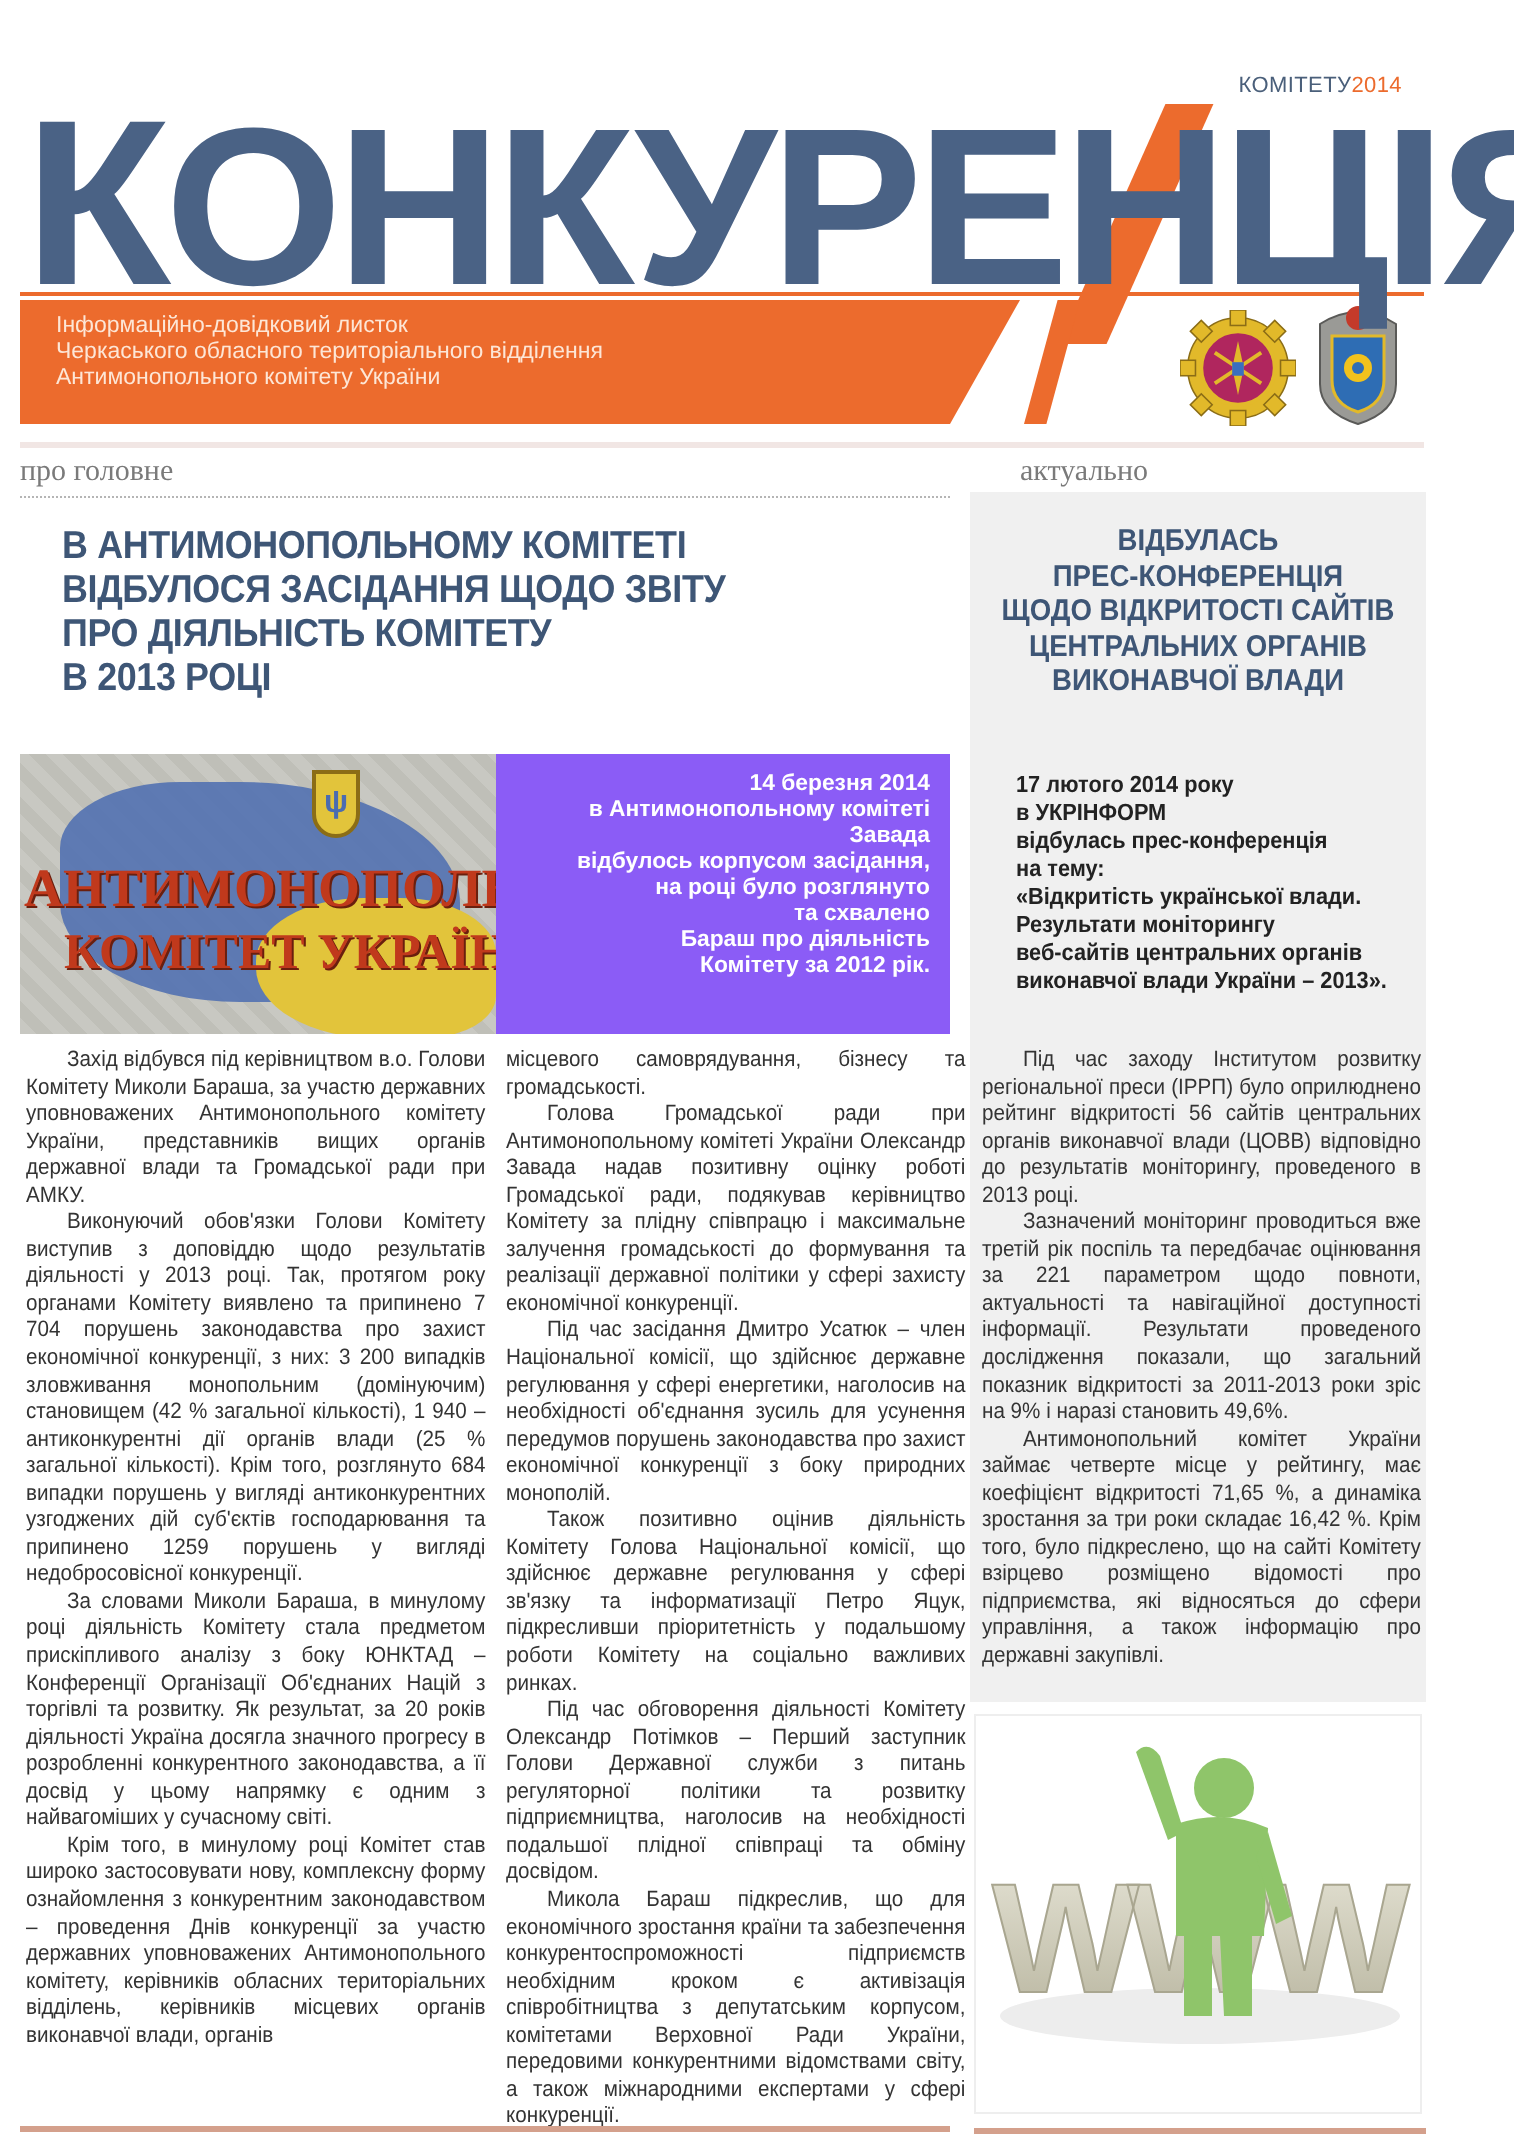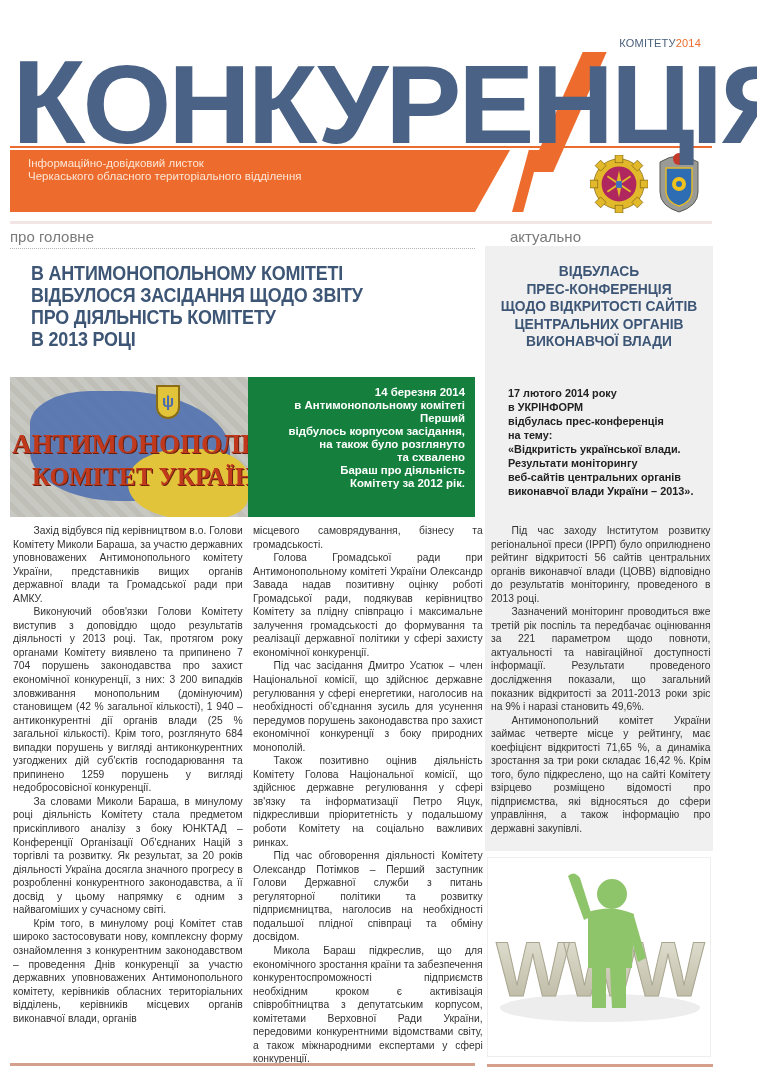--- a/index.html
+++ b/index.html
@@ -21,37 +21,37 @@
   .banner-stripe { position: absolute; left: 512px; top: 150px; width: 28px; height: 62px; background: #ec6b2d; clip-path: polygon(60% 0, 100% 0, 40% 100%, 0 100%); }
   .banner-text { position: absolute; left: 28px; top: 157px; color: #fde6d6; font-size: 11.5px; line-height: 13px; }
   .banner-text div { white-space: nowrap; }
 
   .emblem-1 { position: absolute; left: 590px; top: 155px; width: 58px; height: 58px; }
   .emblem-2 { position: absolute; left: 656px; top: 152px; width: 46px; height: 62px; }
 
   .top-rule { position: absolute; left: 10px; top: 221px; width: 702px; height: 3px; background: #f1e6e4; }
 
   
-  .section-label { position: absolute; font-size: 15px; color: #7a7a7a; font-family: Liberation Sans, sans-serif; }
+  .section-label { position: absolute; font-size: 15px; color: #7a7a7a; font-family: Liberation Serif, serif; }
   .dotted { position: absolute; height: 0; border-top: 1px dotted #b5b5b5; }
 
   
   .headline { position: absolute; left: 31px; top: 262px; font-family: "Liberation Sans", sans-serif; font-weight: bold; font-size: 19.5px; line-height: 22px; color: #3e5676; letter-spacing: -0.2px; transform: scaleX(0.92); transform-origin: left; }
   .headline div { white-space: nowrap; }
 
   
   .photo { position: absolute; left: 10px; top: 377px; width: 238px; height: 140px; overflow: hidden; background: #b7b7b1; }
   .photo .bg { position: absolute; inset: 0; background: repeating-linear-gradient(45deg, #c8c8c2 0 6px, #bfbfb8 6px 12px); }
   .photo .map-blue { position: absolute; left: 20px; top: 14px; width: 200px; height: 110px; background: #4b6cb0; border-radius: 30% 55% 40% 45%; opacity: 0.85; }
   .photo .map-yellow { position: absolute; left: 118px; top: 72px; width: 120px; height: 70px; background: #e2c43b; border-radius: 45% 40% 30% 50%; }
   .photo .trident { position: absolute; left: 146px; top: 8px; width: 24px; height: 34px; background: #e2c43b; border: 2px solid #8b6d16; border-radius: 0 0 12px 12px; display:flex; align-items:center; justify-content:center; color:#4b6cb0; font-weight:bold; font-size:16px; }
   .photo .t1 { position: absolute; left: 2px; top: 52px; font-size: 27px; font-weight: bold; color: #c0391c; letter-spacing: 0; text-shadow: 1px 1px 0 #6a1f0e; white-space: nowrap; font-family: "Liberation Serif", serif; }
   .photo .t2 { position: absolute; left: 22px; top: 86px; font-size: 25px; font-weight: bold; color: #c0391c; text-shadow: 1px 1px 0 #6a1f0e; white-space: nowrap; font-family: "Liberation Serif", serif; }
 
-  .orange-box { position: absolute; left: 248px; top: 377px; width: 227px; height: 140px; background: #15803d; padding: 9px 10px 0 0; text-align: right; color: #fff; font-weight: bold; font-size: 11.4px; line-height: 13px; }
+  .orange-box { position: absolute; left: 248px; top: 377px; width: 227px; height: 140px; background: #8b5cf6; padding: 9px 10px 0 0; text-align: right; color: #fff; font-weight: bold; font-size: 11.4px; line-height: 13px; }
   .orange-box div { white-space: nowrap; }
 
   
   .col { position: absolute; font-family: "Liberation Sans", sans-serif; font-size: 11.1px; line-height: 13.55px; color: #333; text-align: justify; transform: scaleX(0.93); transform-origin: left top; }
   .col p { text-indent: 22px; }
   .col p.cont { text-indent: 0; }
   .col-1 { left: 13px; top: 524px; width: 247px; }
   .col-2 { left: 253px; top: 524px; width: 247px; }
 
   .bottom-rule-l { position: absolute; left: 10px; top: 1063px; width: 465px; height: 3px; background: #d4a08c; }
@@ -80,20 +80,21 @@
     <span class="cap">К</span><span>ОНКУРЕНЦІЯ</span>
   </div>
 </div>
 <div class="title-underline"></div>
 
 <div class="banner"></div>
 <div class="banner-stripe"></div>
 <div class="banner-text">
   <div>Інформаційно-довідковий листок</div>
   <div>Черкаського обласного територіального відділення</div>
+  <div>Антимонопольного комітету України</div>
 </div>
 
 <svg class="emblem-1" viewBox="0 0 60 60">
   <g fill="#e2b92a" stroke="#8b6d16" stroke-width="0.8">
     <circle cx="30" cy="30" r="26"></circle>
     <rect x="26" y="0" width="8" height="8"></rect>
       <rect x="26" y="52" width="8" height="8"></rect>
     <rect x="0" y="26" width="8" height="8"></rect>
       <rect x="52" y="26" width="8" height="8"></rect>
     <rect x="7" y="7" width="8" height="8" transform="rotate(45 11 11)"></rect>
@@ -132,23 +133,23 @@
   <div class="map-blue"></div>
   <div class="map-yellow"></div>
   <div class="trident">ψ</div>
   <div class="t1">АНТИМОНОПОЛЬНИЙ</div>
   <div class="t2">КОМІТЕТ УКРАЇНИ</div>
 </div>
 
 <div class="orange-box">
   <div>14 березня 2014</div>
   <div>в Антимонопольному комітеті</div>
-  <div>Перший</div>
+  <div>Завада</div>
   <div>відбулось корпусом засідання,</div>
-  <div>на також  було розглянуто</div>
+  <div>на році  було розглянуто</div>
   <div>та схвалено</div>
   <div>Бараш про діяльність</div>
   <div>Комітету за 2012 рік.</div>
 </div>
 
 <div class="col col-1">
   <p>Захід відбувся під керівництвом в.о. Голови Комітету Миколи Бараша, за участю державних уповноважених Антимонопольного комітету України, представників вищих органів державної влади та Громадської ради при АМКУ.</p>
   <p>Виконуючий обов'язки Голови Комітету виступив з доповіддю щодо результатів діяльності у 2013 році. Так, протягом року органами Комітету виявлено та припинено 7 704 порушень законодавства про захист економічної конкуренції, з них: 3 200 випадків зловживання монопольним (домінуючим) становищем (42 % загальної кількості), 1 940 – антиконкурентні дії органів влади (25 % загальної кількості). Крім того, розглянуто 684 випадки порушень у вигляді антиконкурентних узгоджених дій суб'єктів господарювання та припинено 1259 порушень у вигляді недобросовісної конкуренції.</p>
   <p>За словами Миколи Бараша, в минулому році діяльність Комітету стала предметом прискіпливого аналізу з боку ЮНКТАД – Конференції Організації Об'єднаних Націй з торгівлі та розвитку. Як результат, за 20 років діяльності Україна досягла значного прогресу в розробленні конкурентного законодавства, а її досвід у цьому напрямку є одним з найвагоміших у сучасному світі.</p>
   <p>Крім того, в минулому році Комітет став широко застосовувати нову, комплексну форму ознайомлення з конкурентним законодавством – проведення Днів конкуренції за участю державних уповноважених Антимонопольного комітету, керівників обласних територіальних відділень, керівників місцевих органів виконавчої влади, органів</p>

